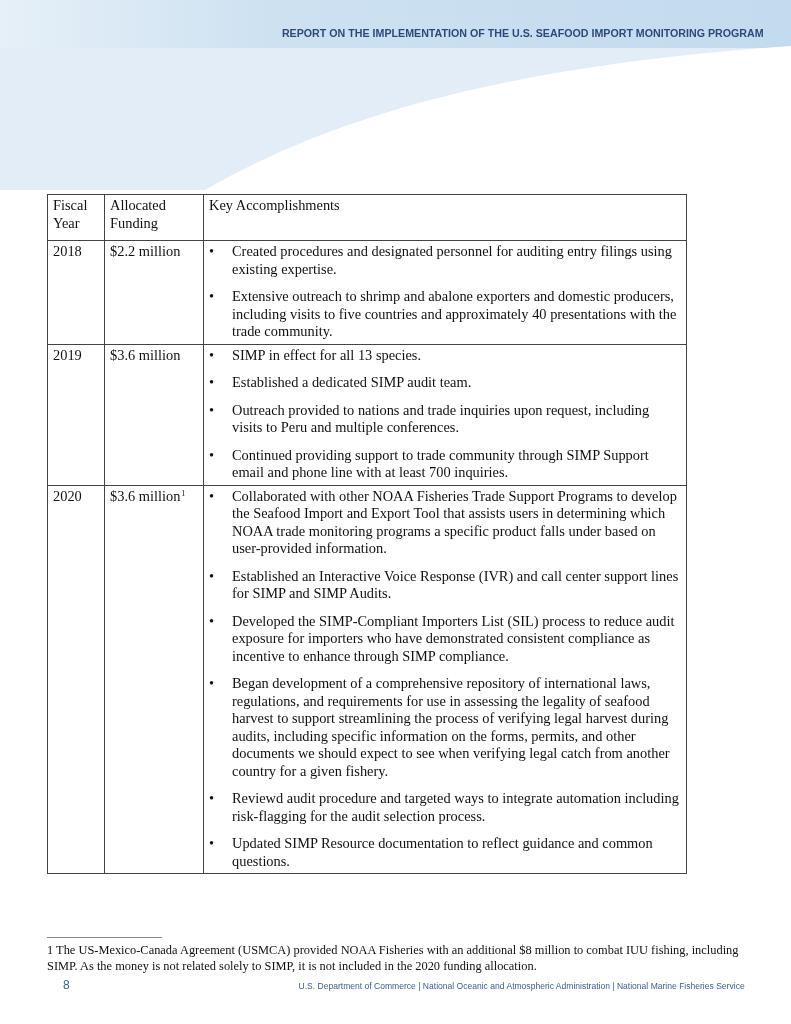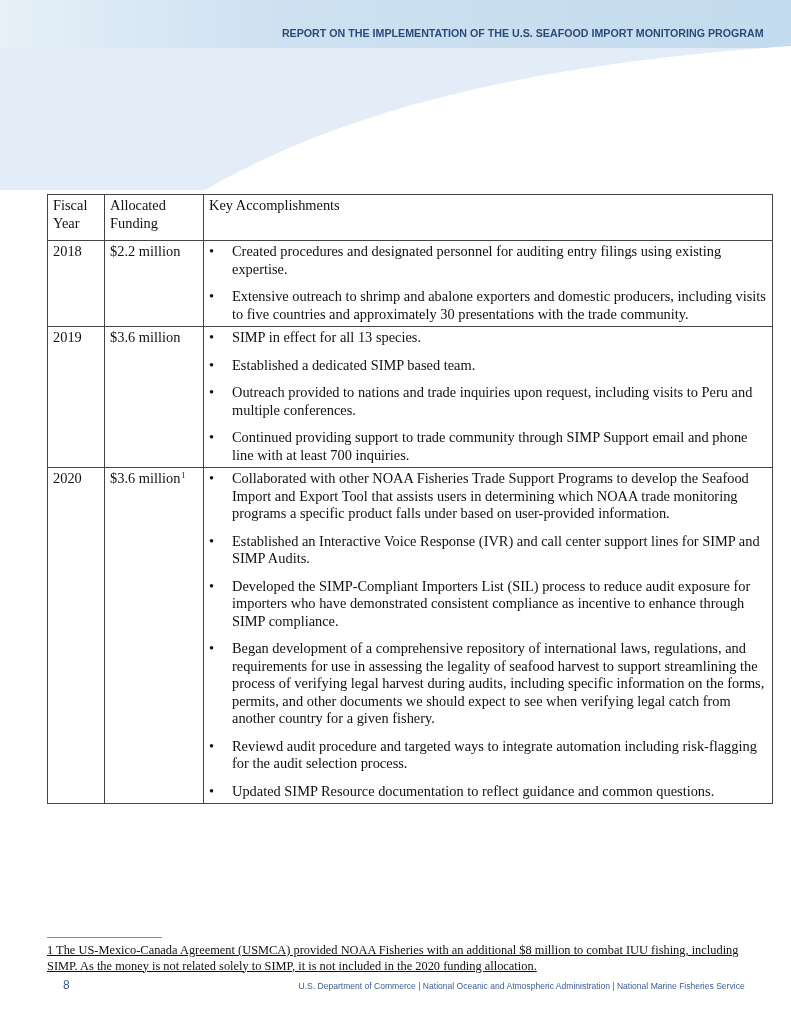--- a/index.html
+++ b/index.html
@@ -16,42 +16,42 @@
     }
     .header-band svg { position: absolute; left: 0; top: 0; }
     .header-title {
       position: absolute; top: 26px; right: 47px;
       font-family: "Liberation Sans", sans-serif;
       font-weight: bold; font-size: 11.6px; letter-spacing: 0px;
       color: #2b4a79; transform: scaleX(0.92); transform-origin: right center;
       white-space: nowrap;
     }
     table.acc {
-      position: absolute; left: 47px; top: 194px; width: 726px;
+      position: absolute; left: 47px; top: 194px; width: 640px;
       border-collapse: collapse; font-size: 14.4px; line-height: 17.5px;
     }
     table.acc td, table.acc th {
       border: 1.3px solid #444; vertical-align: top; text-align: left;
       font-weight: normal; padding: 2px 5px 3px 5px;
     }
     .col-year { width: 46px; }
     .col-fund { width: 88px; }
     .head-cell { height: 40px; }
     ul.items { list-style: none; margin: 0; padding: 0; }
     ul.items li { position: relative; padding-left: 23px; margin-bottom: 10px; }
     ul.items li:last-child { margin-bottom: 0; }
     ul.items li .bullet { position: absolute; left: 0; top: 0; }
     sup.fn { font-size: 8px; vertical-align: top; position: relative; top: -3px; margin-left: 1px; }
     .fn-rule {
       position: absolute; left: 47px; top: 937px; width: 115px; height: 0;
       border-top: 1px solid #8a8a8a;
     }
     .footnote {
       position: absolute; left: 47px; top: 943px; width: 700px;
-      font-size: 12.4px; line-height: 15.5px; color: #111; text-decoration: underline;
+      font-size: 12.4px; line-height: 15.5px; color: #111;
     }
     .page-num {
       position: absolute; left: 63px; top: 978px;
       font-family: "Liberation Sans", sans-serif; font-size: 12px; color: #3c5e8e;
     }
     .footer-agencies {
       position: absolute; right: 46px; top: 981px;
       font-family: "Liberation Sans", sans-serif; font-size: 9.2px; color: #3c5e8e;
       white-space: nowrap; transform: scaleX(0.93); transform-origin: right center;
     }
@@ -84,31 +84,31 @@
     <th class="head-cell">Key Accomplishments</th>
   </tr>
   </tbody>
     <tbody id="rows">
       <tr>
         <td>2018</td>
         <td><span>$2.2 million</span></td>
         <td>
           <ul class="items">
             <li><span class="bullet">•</span><span>Created procedures and designated personnel for auditing entry filings using existing expertise.</span></li>
-            <li><span class="bullet">•</span><span>Extensive outreach to shrimp and abalone exporters and domestic producers, including visits to five countries and approximately 30 presentations with the trade community.</span></li>
+            <li><span class="bullet">•</span><span>Extensive outreach to shrimp and abalone exporters and domestic producers, including visits to five countries and approximately 40 presentations with the trade community.</span></li>
           </ul>
         </td>
       </tr>
       <tr>
         <td>2019</td>
         <td><span>$3.6 million</span></td>
         <td>
           <ul class="items">
             <li><span class="bullet">•</span><span>SIMP in effect for all 13 species.</span></li>
-            <li><span class="bullet">•</span><span>Established a dedicated SIMP based team.</span></li>
+            <li><span class="bullet">•</span><span>Established a dedicated SIMP audit team.</span></li>
             <li><span class="bullet">•</span><span>Outreach provided to nations and trade inquiries upon request, including visits to Peru and multiple conferences.</span></li>
             <li><span class="bullet">•</span><span>Continued providing support to trade community through SIMP Support email and phone line with at least 700 inquiries.</span></li>
           </ul>
         </td>
       </tr>
       <tr>
         <td>2020</td>
         <td><span>$3.6 million</span><sup class="fn">1</sup></td>
         <td>
           <ul class="items">

